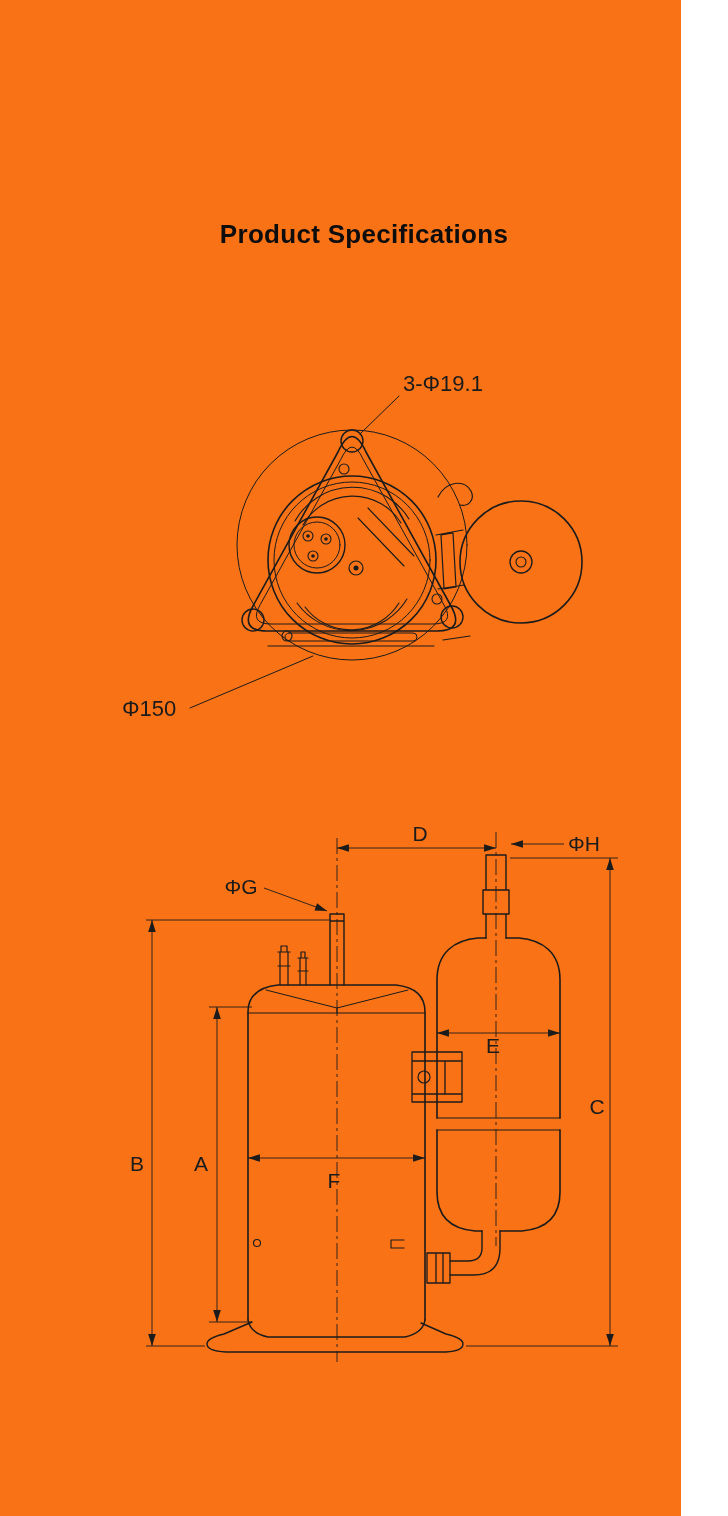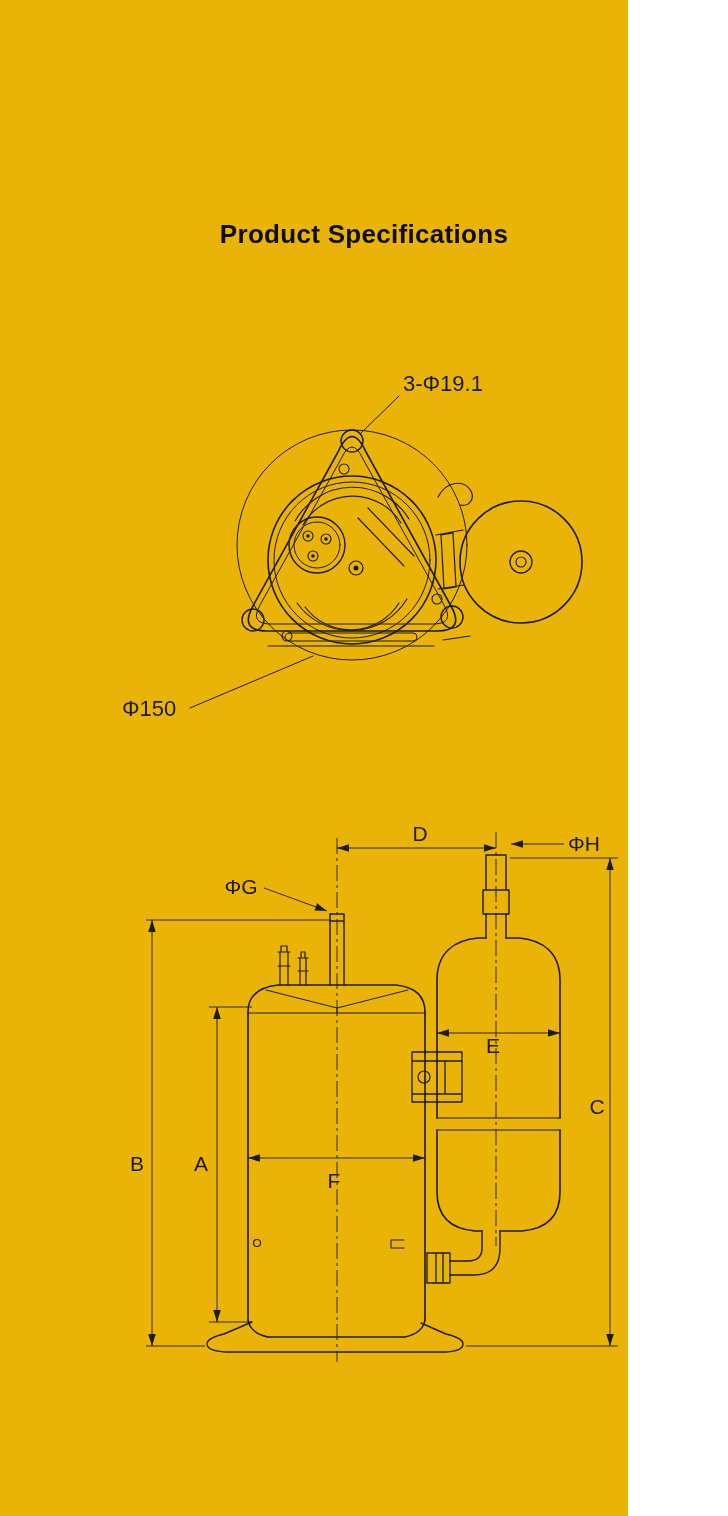--- a/index.html
+++ b/index.html
@@ -1,20 +1,20 @@
 <!DOCTYPE html>
 <html><head>
 <meta charset="utf-8">
 <style>
   html,body{margin:0;padding:0;background:#ffffff;}
   .page{
     position:relative;
-    width:628px;
+    width:681px;
     height:1516px;
-    background:#eab308;
+    background:#f97316;
     overflow:hidden;
     font-family:"Liberation Sans", sans-serif;
   }
   .title{
     position:absolute;
     top:219px;
     left:0;
     width:728px;
     margin:0;
     text-align:center;

